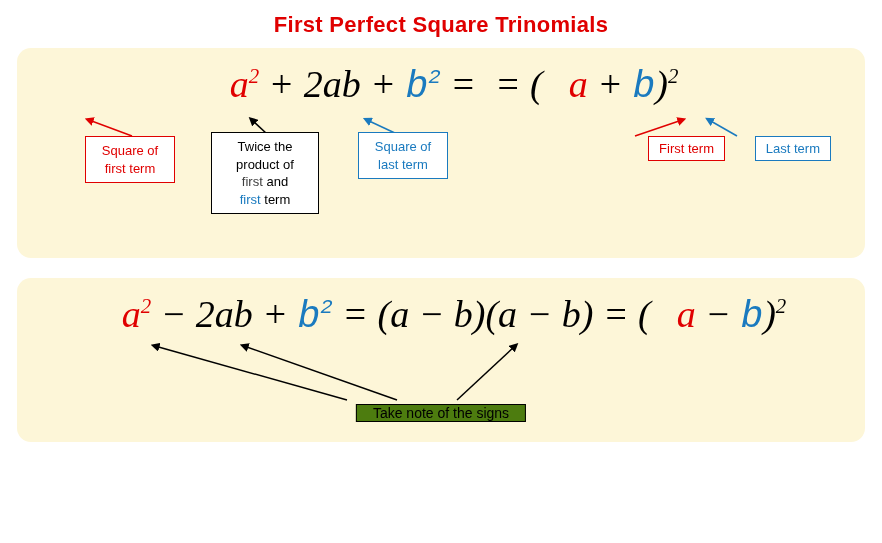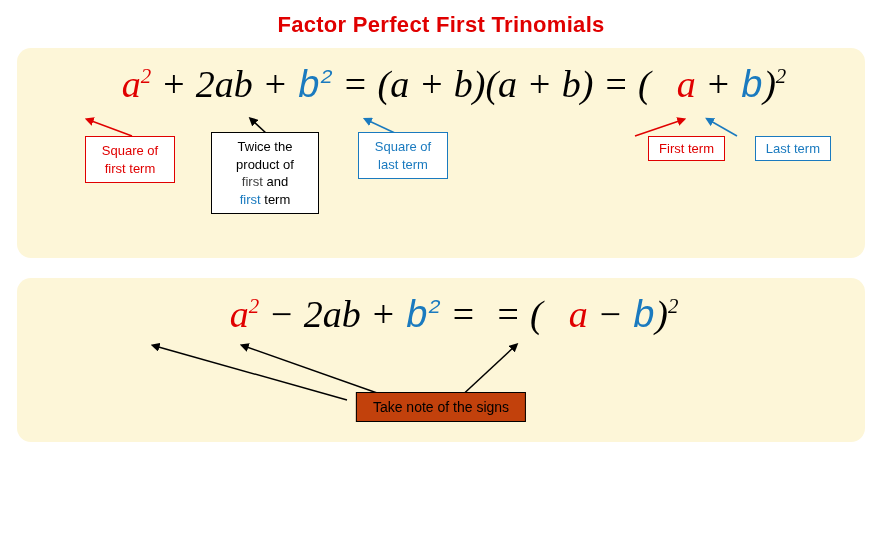--- a/index.html
+++ b/index.html
@@ -114,51 +114,50 @@
       position: relative;
     }
 
     .bottom-annotations {
       position: relative;
       height: 90px;
     }
 
     .take-note-box {
       border: 1.5px solid #000;
-      background: #c2410c;
+      background: #4d7c0f;
       font-family: Arial, sans-serif;
       font-size: 14px;
-      padding: 6px 16px;
+      padding: 0 16px;
       position: absolute;
       left: 50%;
       transform: translateX(-50%);
       bottom: 6px;
       white-space: nowrap;
     }
 
     sup {
       font-size: 0.55em;
       vertical-align: super;
     }
   </style>
 </head>
 <body>
 
-<h1>Factor Perfect First Trinomials</h1>
+<h1>First Perfect Square Trinomials</h1>
 
 <div class="card card-top">
 
   <div class="formula-line">
     <span class="term-red"><i>a</i><sup>2</sup></span>
     <span class="term-black">&nbsp;+&nbsp;</span>
     <span class="term-black">2<i>ab</i></span>
     <span class="term-black">&nbsp;+&nbsp;</span>
     <span class="term-blue"><i>b</i><sup>2</sup></span>
     <span class="term-black">&nbsp;=&nbsp;</span>
-    <span class="term-black">(<i>a</i>&nbsp;+&nbsp;<i>b</i>)(<i>a</i>&nbsp;+&nbsp;<i>b</i>)</span>
     <span class="term-black">&nbsp;=&nbsp;</span>
     <span class="term-black">(</span>
       <span class="term-red"><i>a</i></span>
       <span class="term-black">&nbsp;+&nbsp;</span>
       <span class="term-blue"><i>b</i></span>
       <span class="term-black">)<sup>2</sup></span>
   </div>
 
   <div style="position:relative; height: 130px;">
 
@@ -219,20 +218,21 @@
 
 <div class="card card-bottom" style="margin-top:10px;">
 
   <div class="formula-line2">
     <span class="term-red"><i>a</i><sup>2</sup></span>
     <span class="term-black">&nbsp;−&nbsp;</span>
     <span class="term-black">2<i>ab</i></span>
     <span class="term-black">&nbsp;+&nbsp;</span>
     <span class="term-blue"><i>b</i><sup>2</sup></span>
     <span class="term-black">&nbsp;=&nbsp;</span>
+    <span class="term-black">(<i>a</i>&nbsp;−&nbsp;<i>b</i>)(<i>a</i>&nbsp;−&nbsp;<i>b</i>)</span>
     <span class="term-black">&nbsp;=&nbsp;</span>
     <span class="term-black">(</span>
       <span class="term-red"><i>a</i></span>
       <span class="term-black">&nbsp;−&nbsp;</span>
       <span class="term-blue"><i>b</i></span>
       <span class="term-black">)<sup>2</sup></span>
   </div>
 
   <div class="bottom-annotations">
 

